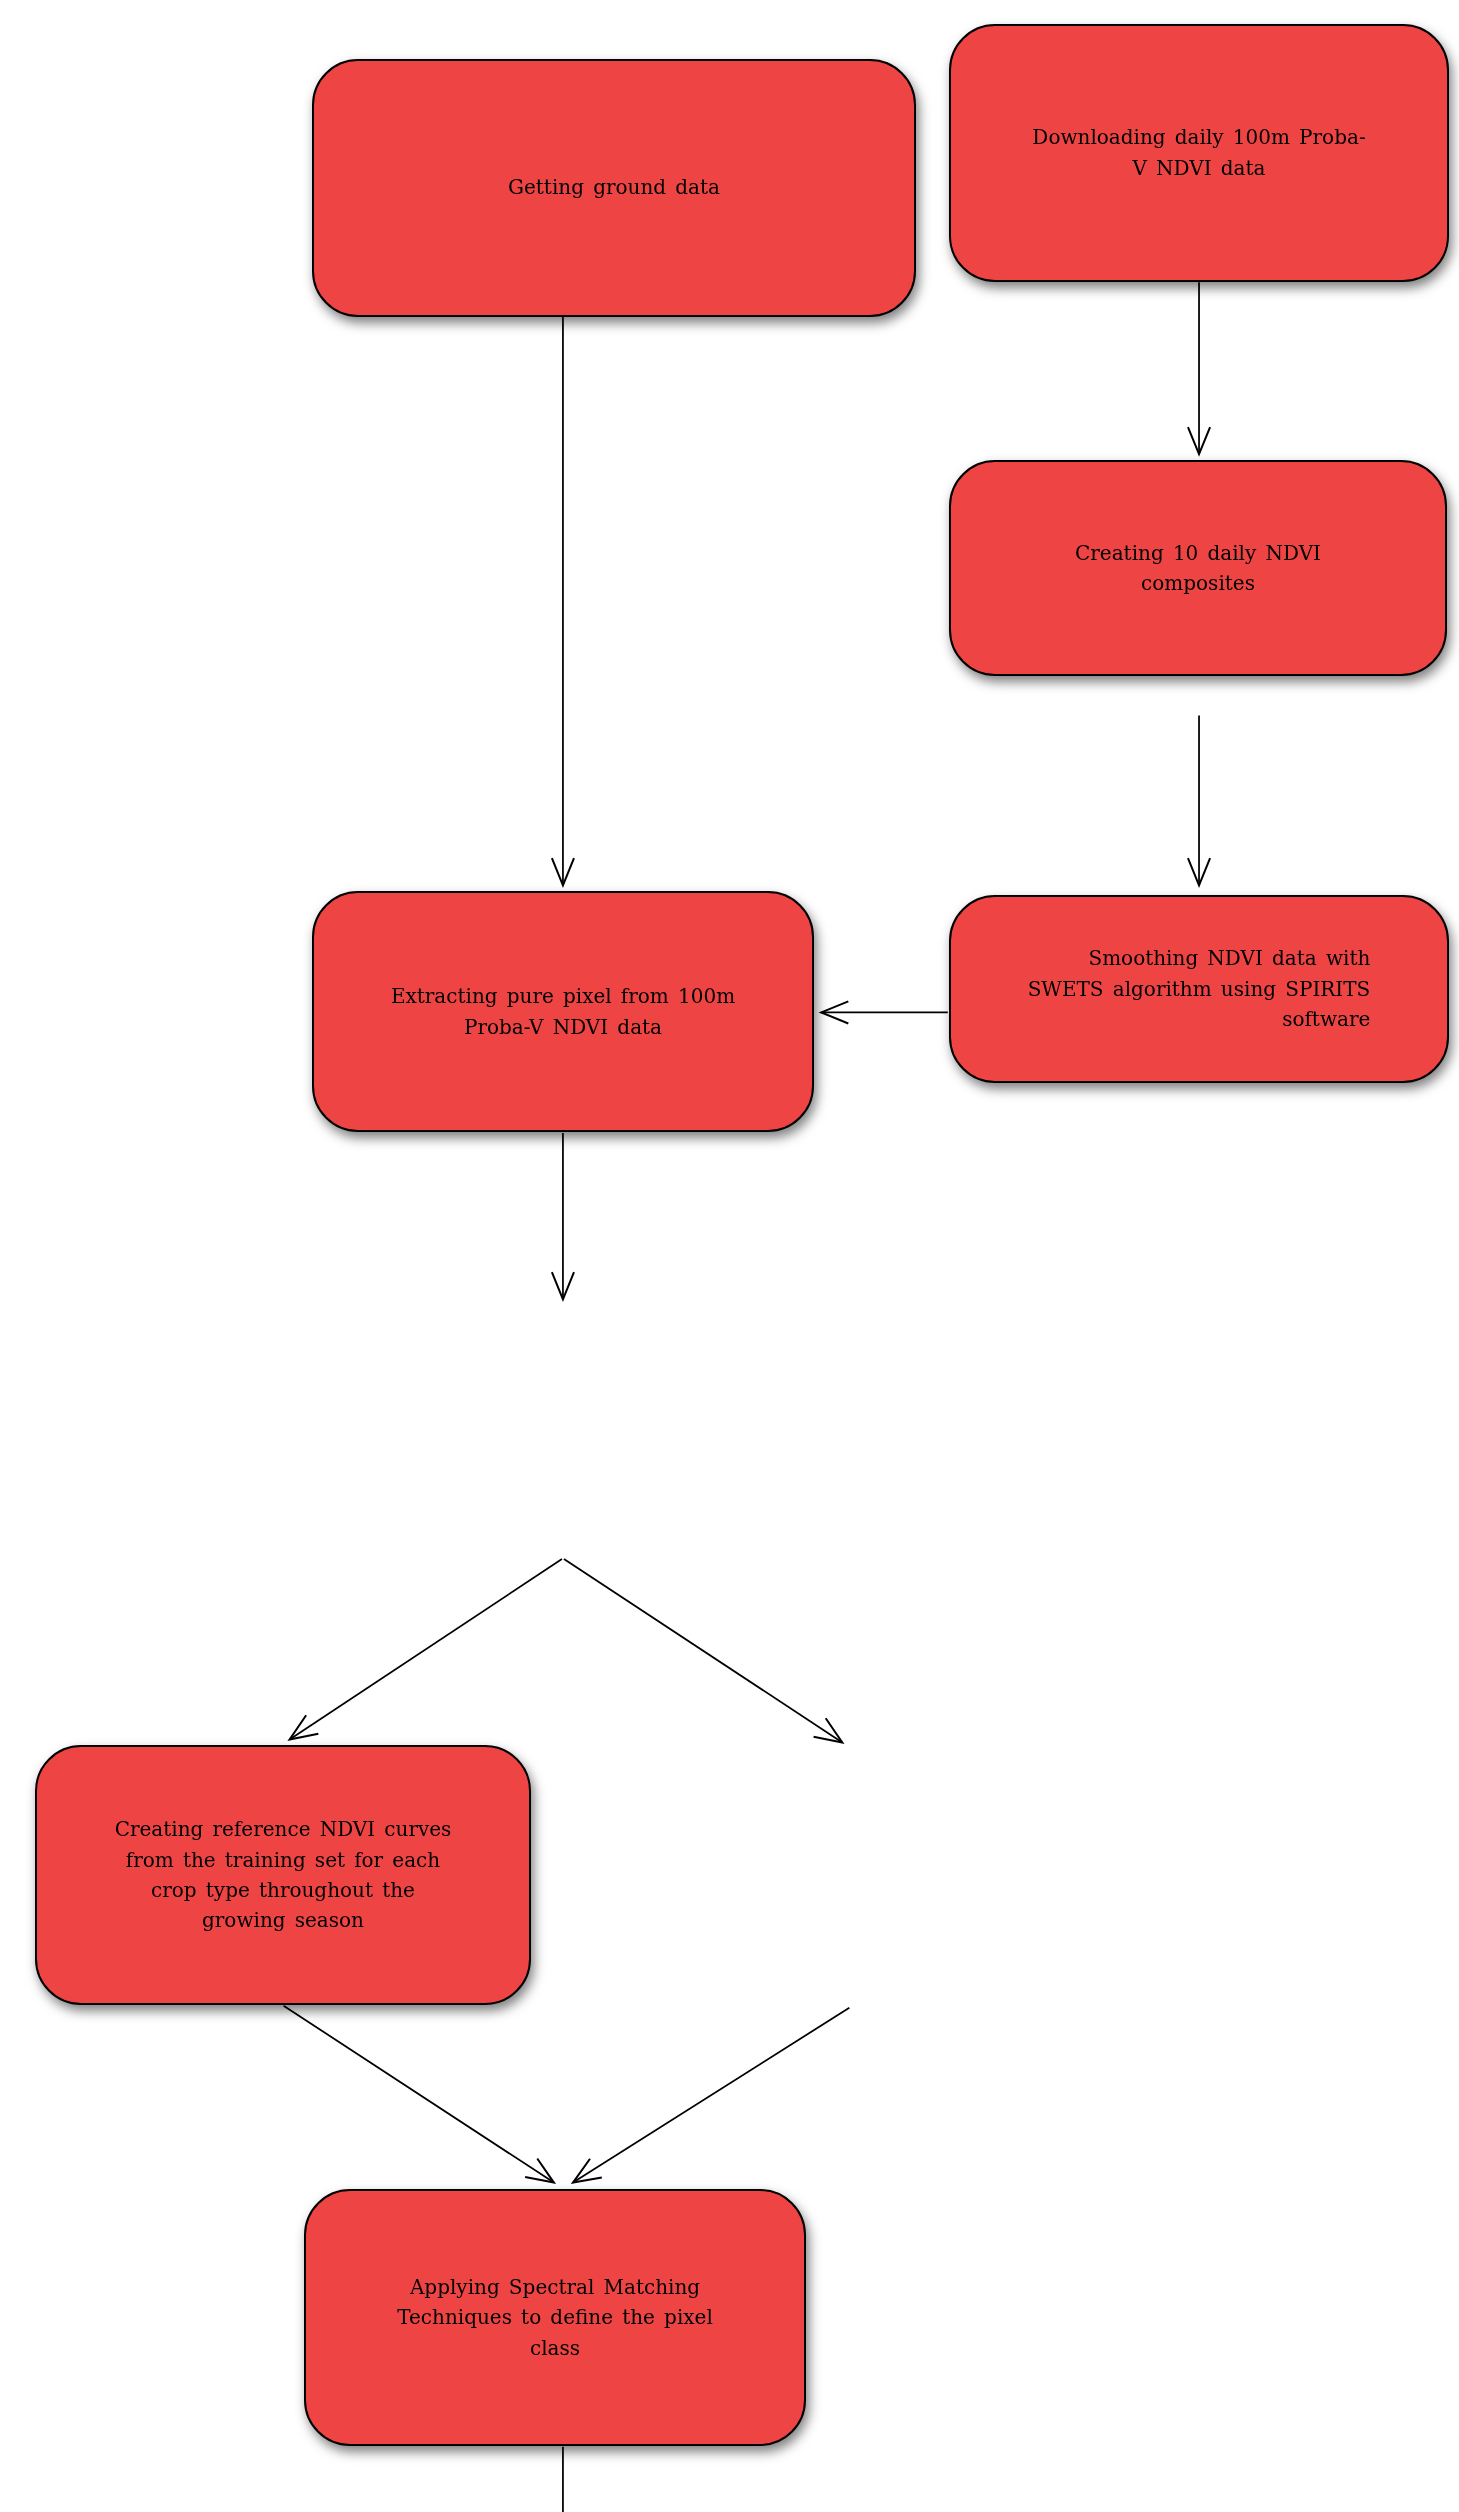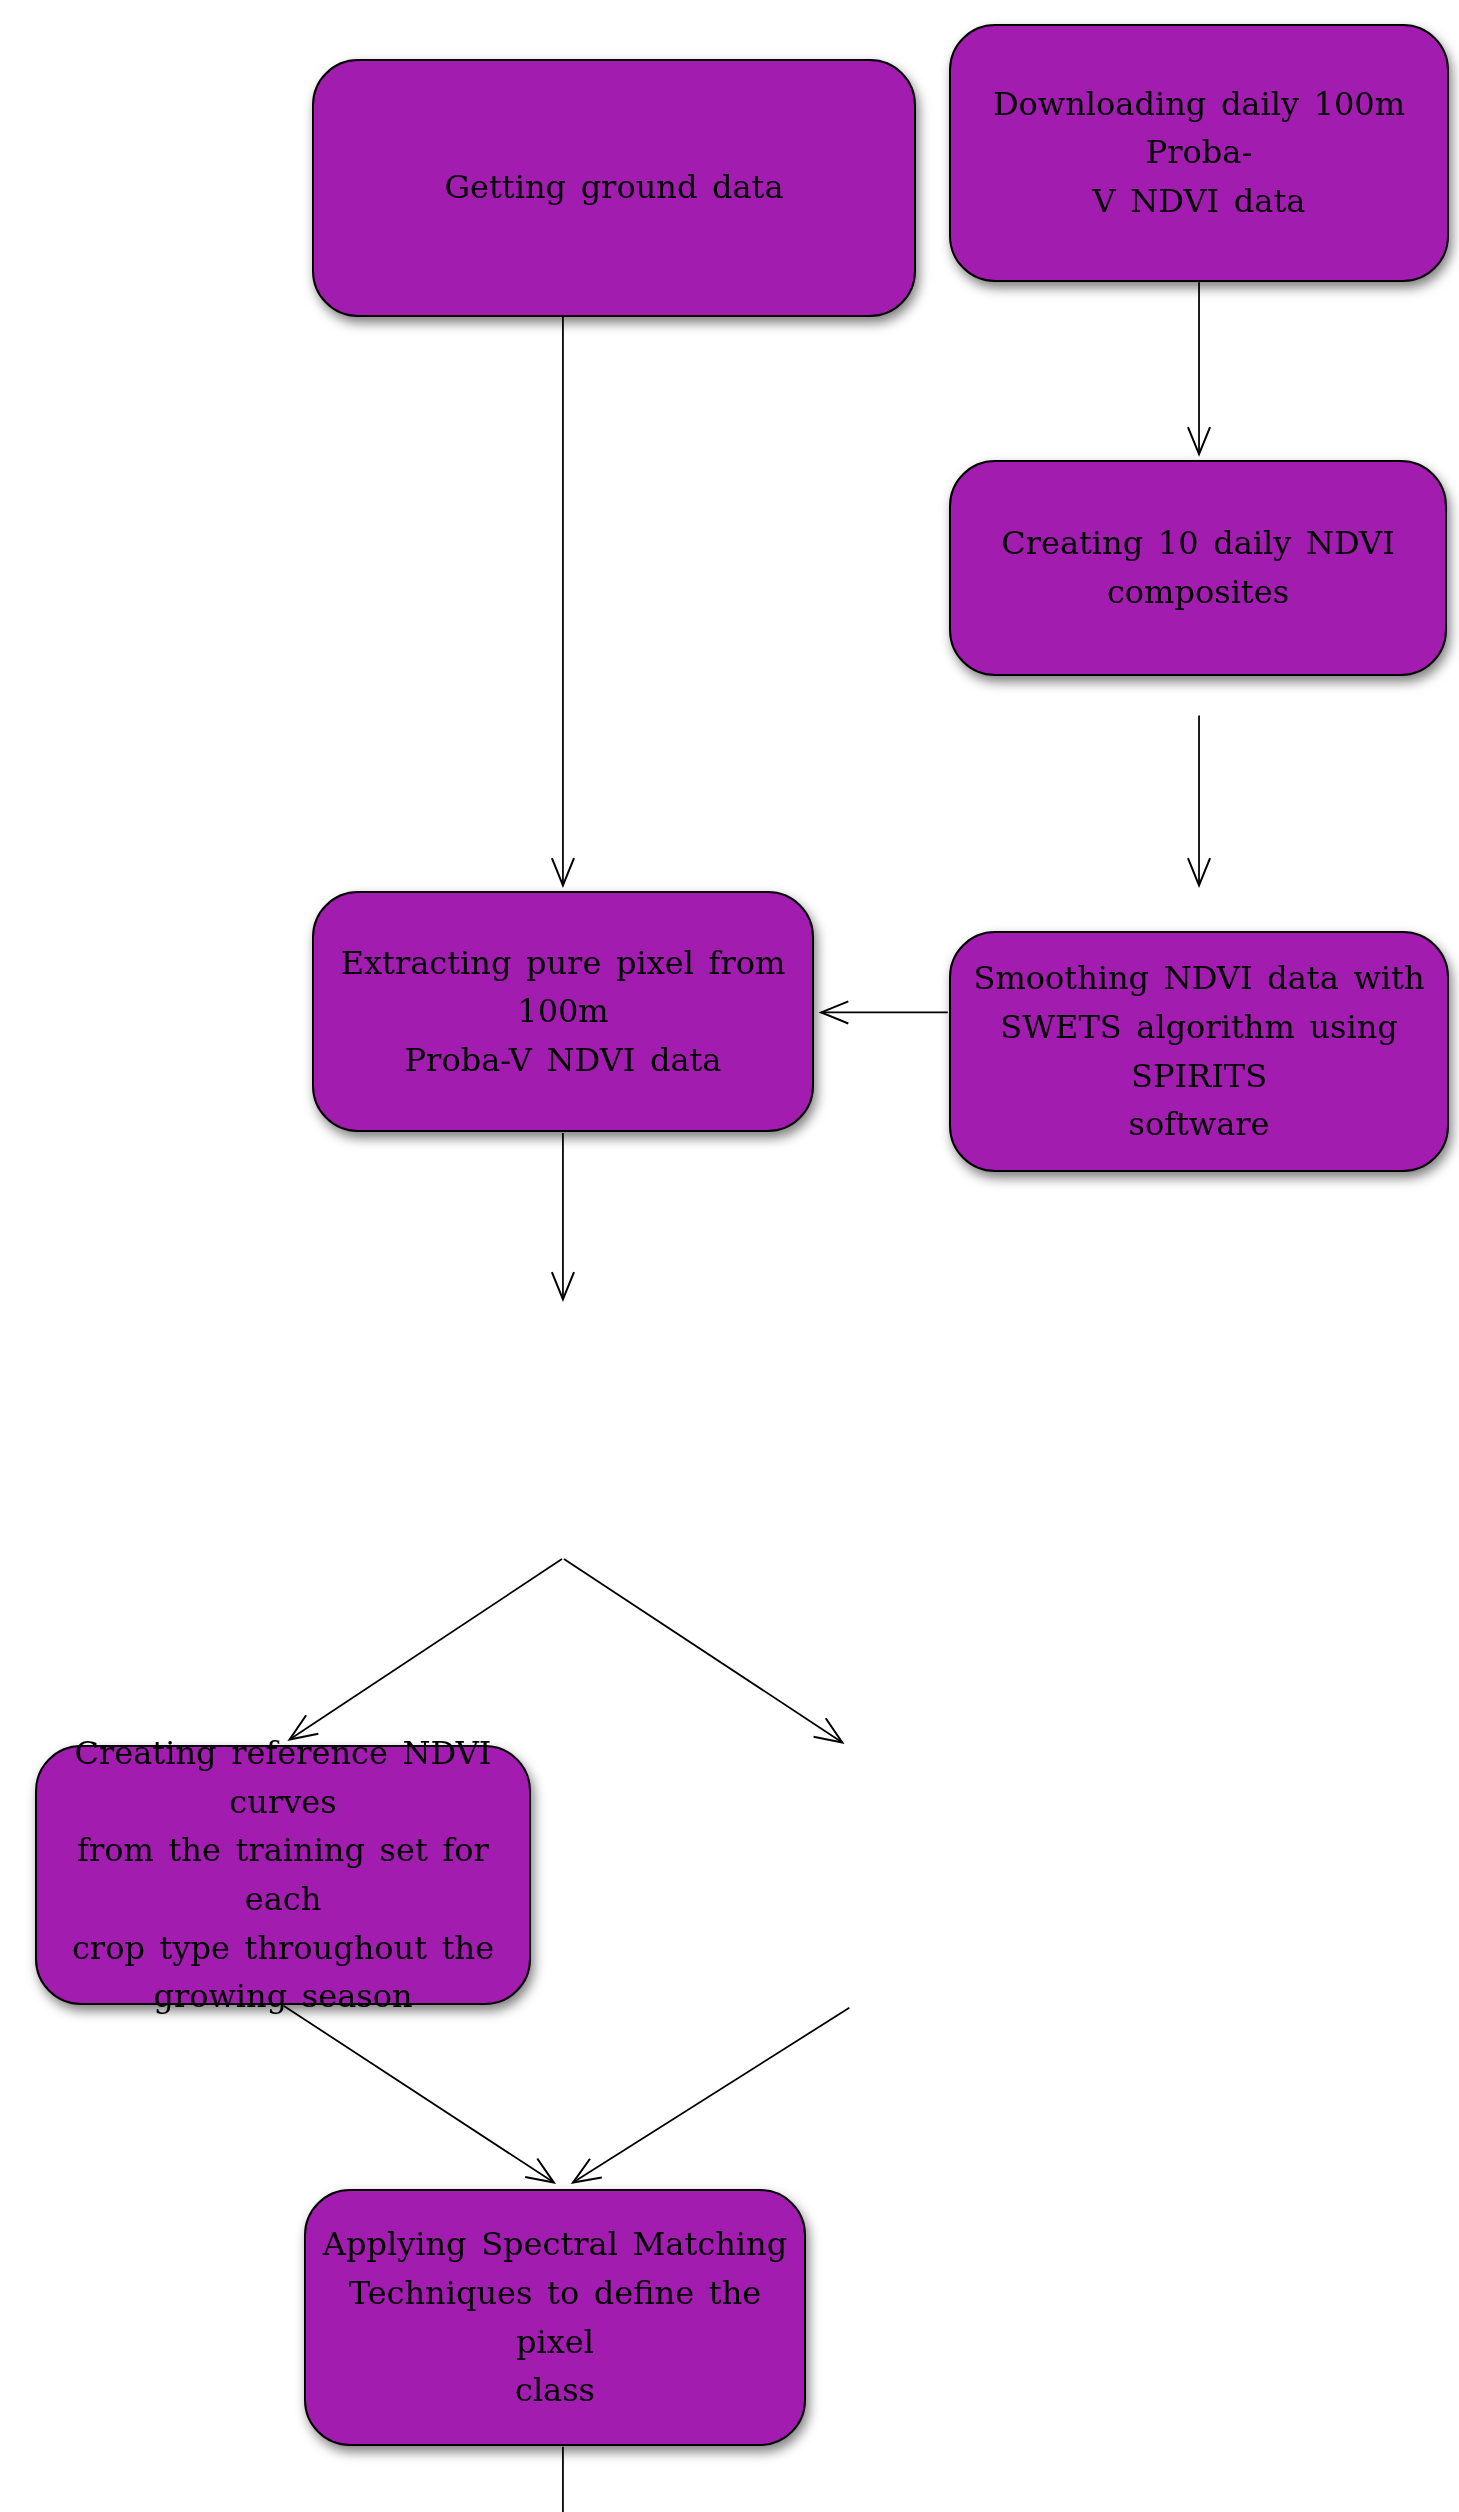--- a/index.html
+++ b/index.html
@@ -12,40 +12,40 @@
     overflow: hidden;
   }
   .edges {
     position: absolute;
     left: 0; top: 0;
     width: 1460px; height: 2886px;
   }
   .node {
     position: absolute;
     box-sizing: border-box;
-    background: #a21caf;
+    background: #ef4444;
     border: 2px solid #000000;
     border-radius: 46px;
     box-shadow: 3px 6px 12px rgba(0,0,0,0.50);
     display: flex;
     align-items: center;
     justify-content: center;
     text-align: center;
     font-family: "DejaVu Serif", "Liberation Serif", serif;
-    font-size: 32px;
+    font-size: 20px;
     line-height: 1.52;
     color: #000000;
     white-space: pre-line;
     word-spacing: 0.14em;
     padding: 10px 15px;
   }
   #n1  { left: 312px;  top: 23.6px;   width: 604px; height: 258px; margin-top: 35px; }
   #n2  { left: 949px; top: 23.6px;   width: 500px;  height: 258px; }
   #n3  { left: 949px; top: 460px;  width: 498px;  height: 216px; }
-  #n4  { left: 949px; top: 931px; width: 500px;  height: 241px; }
+  #n4  { left: 949px; top: 895px; width: 500px;  height: 188px; text-align: right; }
   #n5  { left: 312px;  top: 891px; width: 502px; height: 241px; }
   #n6  { left: 312px;  top: 1305px; width: 502px; height: 253px; }
   #n7  { left: 35px;   top: 1745px; width: 496px;  height: 260px; }
   #n8  { left: 604px; top: 1748px; width: 496px;  height: 259px; }
   #n9  { left: 304px;  top: 2189px; width: 502px; height: 257px; }
   .edges line { stroke: #000000; stroke-width: 3.5px; }
 </style>
 </head>
 <body>
 

